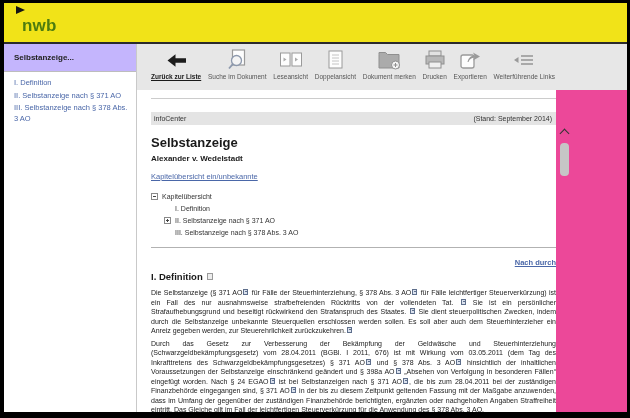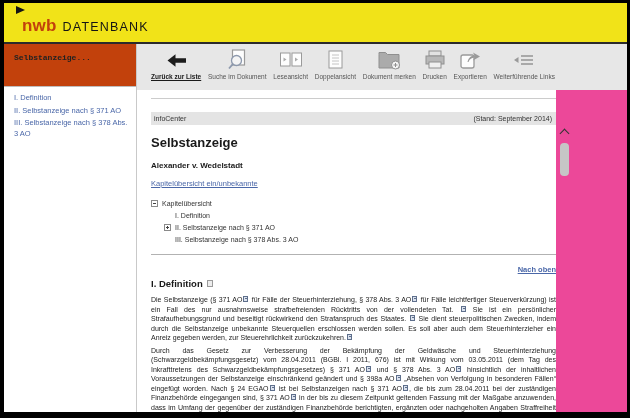--- a/index.html
+++ b/index.html
@@ -10,49 +10,49 @@
     font-family:"Liberation Sans", sans-serif; overflow:hidden;
   }
   .inner { width:100%; height:100%; background:#fff; display:flex; flex-direction:column; overflow:hidden; }
 
   
   .topbar { height:39px; background:#F1E318; flex:none; display:flex; align-items:center; padding-left:18px; }
   .brandline { height:2px; background:#2b2b2b; flex:none; }
   .logo { position:relative; display:flex; align-items:baseline; margin-top:6px; }
   .logo-flag { position:absolute; left:-6px; top:-10px; width:0; height:0;
     border-left:9px solid #141414; border-top:4px solid transparent; border-bottom:4px solid transparent; }
-  .logo-mark { font-size:17px; font-weight:bold; color:#c2410c; letter-spacing:0.2px; }
+  .logo-mark { font-size:17px; font-weight:bold; color:#4d7c0f; letter-spacing:0.2px; }
   .logo-suffix { font-size:12.5px; color:#141414; margin-left:6px; letter-spacing:1.2px; }
 
   
   .main { flex:1; display:flex; min-height:0; }
 
   .sidebar { width:133px; flex:none; background:#fff; border-right:1px solid #c9c9c9; display:flex; flex-direction:column; }
-  .sidebar-header { background:#c2410c; border-bottom:1px solid #bdbdbd; padding:9px 8px 24px 10px;font-family:Liberation Mono, monospace; }
+  .sidebar-header { background:#c4b5fd; border-bottom:1px solid #bdbdbd; padding:9px 8px 9px 10px; }
   .sidebar-title { font-size:8px; font-weight:bold; color:#222; }
   .sidebar-nav { padding:6px 6px 0 10px; }
   .nav-item { font-size:7.5px; color:#4a67a8; line-height:10.5px; margin-bottom:2px; cursor:pointer; }
 
   .content { flex:1; display:flex; flex-direction:column; background:#ec4899; min-width:0; }
 
   
   .toolbar { height:46px; flex:none; background:#e7e7e7; display:flex; justify-content:space-between; padding:5px 72px 0 14px; }
   .tool { display:flex; flex-direction:column; align-items:center; cursor:pointer; }
   .tool-icon { height:22px; display:flex; align-items:center; justify-content:center; }
   .tool-label { font-size:6.5px; color:#555; white-space:nowrap; margin-top:2px; }
   .tool.underlined .tool-label { color:#1a1a1a; text-decoration:underline; font-weight:bold; }
 
   
   .doc-row { flex:1; display:flex; min-height:0; }
   .doc { width:419px; flex:none; background:#fff; padding:0 0 0 14px; overflow:hidden; }
   .doc-topline { height:9px; border-bottom:1px solid #cccccc; }
   .meta-bar { margin-top:13px; background:#e4e4e4; height:13px; display:flex; justify-content:space-between; align-items:center; padding:0 4px 0 3px; }
   .meta-bar span { font-size:7px; color:#333; }
   .doc-title { font-size:13px; font-weight:bold; color:#1a1a1a; margin-top:10px; }
-  .doc-author { font-size:8px; font-weight:bold; color:#1a1a1a; margin-top:11px; }
+  .doc-author { font-size:8px; font-weight:bold; color:#1a1a1a; margin-top:4px; }
   .chapter-toggle { font-size:7.5px; color:#4a67a8; text-decoration:underline; margin-top:9px; cursor:pointer; display:inline-block; }
 
   .tree { margin-top:8px; font-size:7px; color:#333; }
   .tree-root { position:relative; padding-left:11px; line-height:12px; }
   .tree-item { position:relative; padding-left:24px; line-height:12px; cursor:pointer; }
   .tbox { position:absolute; width:7px; height:7px; border:1px solid #8a8a8a; background:#fff; top:2px; }
   .tree-root .tbox { left:0; }
   .tree-item .tbox { left:13px; }
   .tbox::before { content:""; position:absolute; left:1px; right:1px; top:2px; height:1px; background:#444; }
   .tbox.plus::after { content:""; position:absolute; top:1px; bottom:1px; left:2px; width:1px; background:#444; }
@@ -79,21 +79,20 @@
 </head>
 <body>
 
 <div class="page">
   <div class="inner">
 
     <div class="topbar">
       <div class="logo">
         <span class="logo-flag"></span>
         <span class="logo-mark">nwb</span>
-        <span class="logo-suffix">DATENBANK</span>
       </div>
     </div>
     <div class="brandline"></div>
 
     <div class="main">
 
       <div class="sidebar">
         <div class="sidebar-header">
           <div class="sidebar-title">Selbstanzeige...</div>
         </div>
@@ -218,21 +217,21 @@
   </div>
                   <div class="tree-item">
     
     <span class="tree-label">III. Selbstanzeige nach § 378 Abs. 3 AO</span>
   </div>
                 </div>
             </div>
 
             <div class="rule"></div>
             <div class="nach-oben-row">
-              <span class="nach-oben">Nach oben</span>
+              <span class="nach-oben">Nach durch</span>
             </div>
 
             <div class="section-heading">
               <span>I. Definition</span><span class="h-ref"></span>
             </div>
 
             <div class="paragraphs" id="paragraphs">
                 <p>Die Selbstanzeige (§ 371 AO<span class="ref"></span> für Fälle der Steuerhinterziehung, § 378 Abs. 3 AO<span class="ref"></span> für Fälle leichtfertiger Steuerverkürzung) ist ein Fall des nur ausnahmsweise strafbefreienden Rücktritts von der vollendeten Tat. <span class="ref"></span> Sie ist ein persönlicher Strafaufhebungsgrund und beseitigt rückwirkend den Strafanspruch des Staates. <span class="ref"></span> Sie dient steuerpolitischen Zwecken, indem durch die Selbstanzeige unbekannte Steuerquellen erschlossen werden sollen. Es soll aber auch dem Steuerhinterzieher ein Anreiz gegeben werden, zur Steuerehrlichkeit zurückzukehren.<span class="ref"></span></p>
                 <p>Durch das Gesetz zur Verbesserung der Bekämpfung der Geldwäsche und Steuerhinterziehung (Schwarzgeldbekämpfungsgesetz) vom 28.04.2011 (BGBl. I 2011, 676) ist mit Wirkung vom 03.05.2011 (dem Tag des Inkrafttretens des Schwarzgeldbekämpfungsgesetzes) § 371 AO<span class="ref"></span> und § 378 Abs. 3 AO<span class="ref"></span> hinsichtlich der inhaltlichen Voraussetzungen der Selbstanzeige einschränkend geändert und § 398a AO<span class="ref"></span> „Absehen von Verfolgung in besonderen Fällen“ eingefügt worden. Nach § 24 EGAO<span class="ref"></span> ist bei Selbstanzeigen nach § 371 AO<span class="ref"></span>, die bis zum 28.04.2011 bei der zuständigen Finanzbehörde eingegangen sind, § 371 AO<span class="ref"></span> in der bis zu diesem Zeitpunkt geltenden Fassung mit der Maßgabe anzuwenden, dass im Umfang der gegenüber der zuständigen Finanzbehörde berichtigten, ergänzten oder nachgeholten Angaben Straffreiheit eintritt. Das Gleiche gilt im Fall der leichtfertigen Steuerverkürzung für die Anwendung des § 378 Abs. 3 AO. </p>
               </div>

